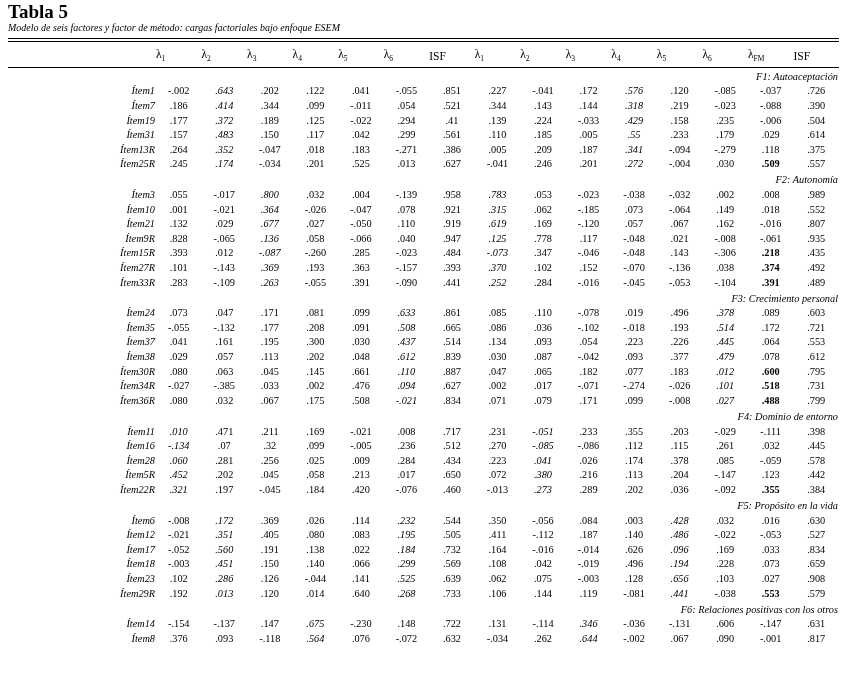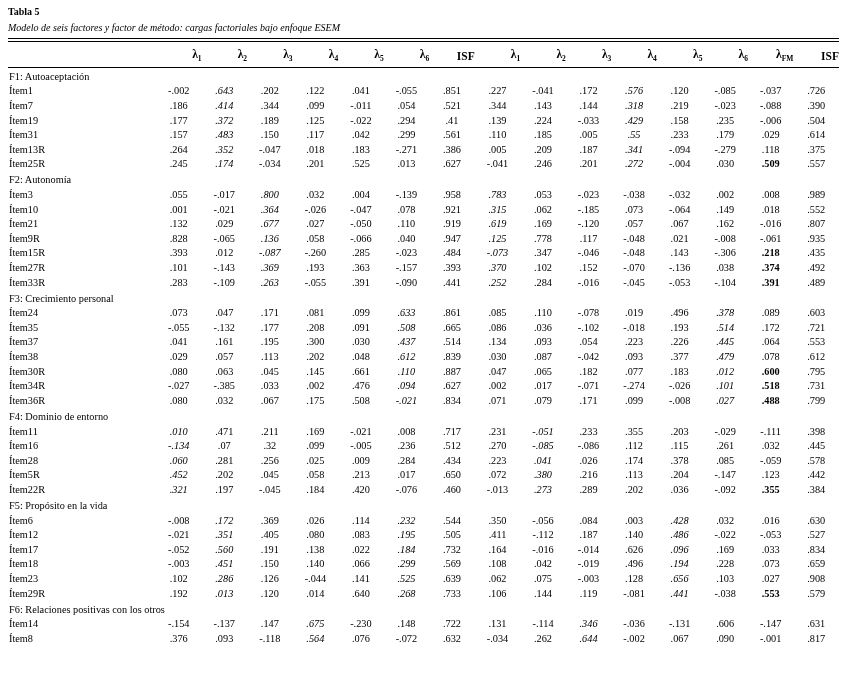--- a/index.html
+++ b/index.html
@@ -1,26 +1,26 @@
 <!DOCTYPE html>
 <html><head>
 <meta charset="utf-8">
 <style>
   html,body{margin:0;padding:0;background:#fff;}
   body{width:847px;height:696px;color:#000;font-family:"Liberation Serif","DejaVu Serif",serif;overflow:hidden;}
   .wrap{padding:4px 8px 0 8px;}
-  .title{font-weight:bold;font-size:10px;line-height:15px;}
+  .title{font-weight:bold;font-size:19px;line-height:15px;}
   .subtitle{font-style:italic;font-size:10px;line-height:15px;margin-top:1px;}
   .rule-double{margin-top:3px;height:2px;border-top:1.9px solid #000;border-bottom:1px solid #000;}
   table{width:100%;border-collapse:collapse;table-layout:fixed;}
   col.c-label{width:148px;}
-  th{font-weight:bold;font-size:11.5px;padding:6px 0 4px 0;text-align:right;border-bottom:1px solid #000;}
+  th{font-weight:normal;font-size:11.5px;padding:6px 0 4px 0;text-align:left;border-bottom:1px solid #000;}
   th sub{font-size:7.5px;}
   td{font-size:10.3px;line-height:12.6px;text-align:center;white-space:nowrap;overflow:hidden;}
-  td.lbl{text-align:left;padding-left:1px;}
+  td.lbl{text-align:right;padding-left:1px;font-style:italic;}
   tr.section td{padding-top:2.5px;}
   td.it{font-style:italic;}
   td.bd{font-weight:bold;}
 </style>
 </head>
 <body>
 
 <div class="wrap">
   <div class="title">Tabla 5</div>
   <div class="subtitle">Modelo de seis factores y factor de método: cargas factoriales bajo enfoque ESEM</div>

